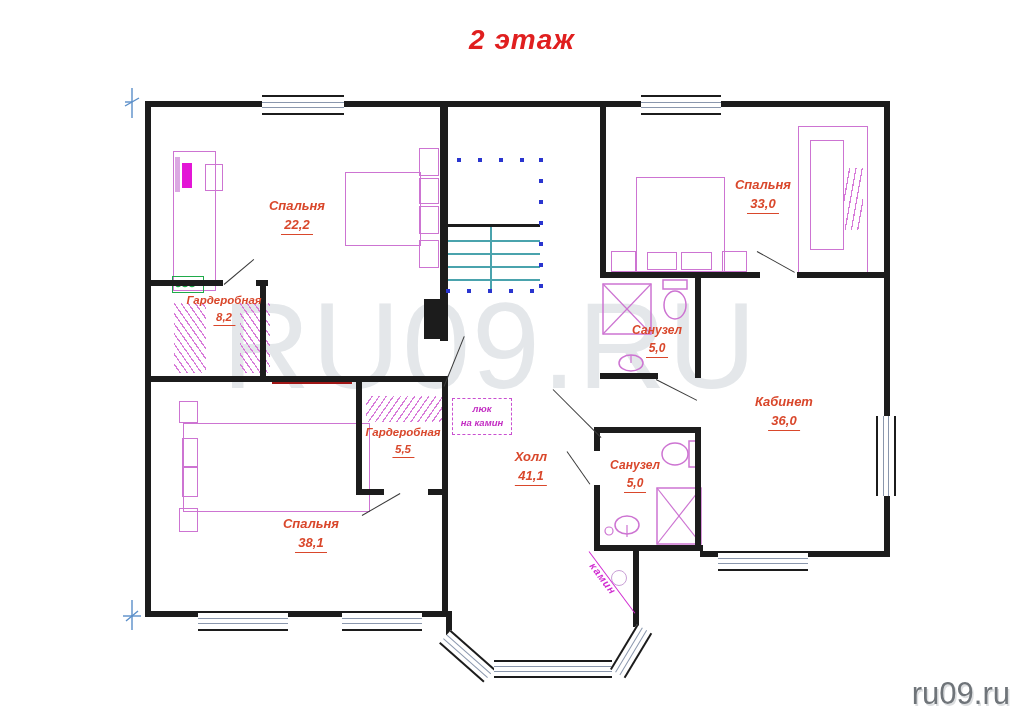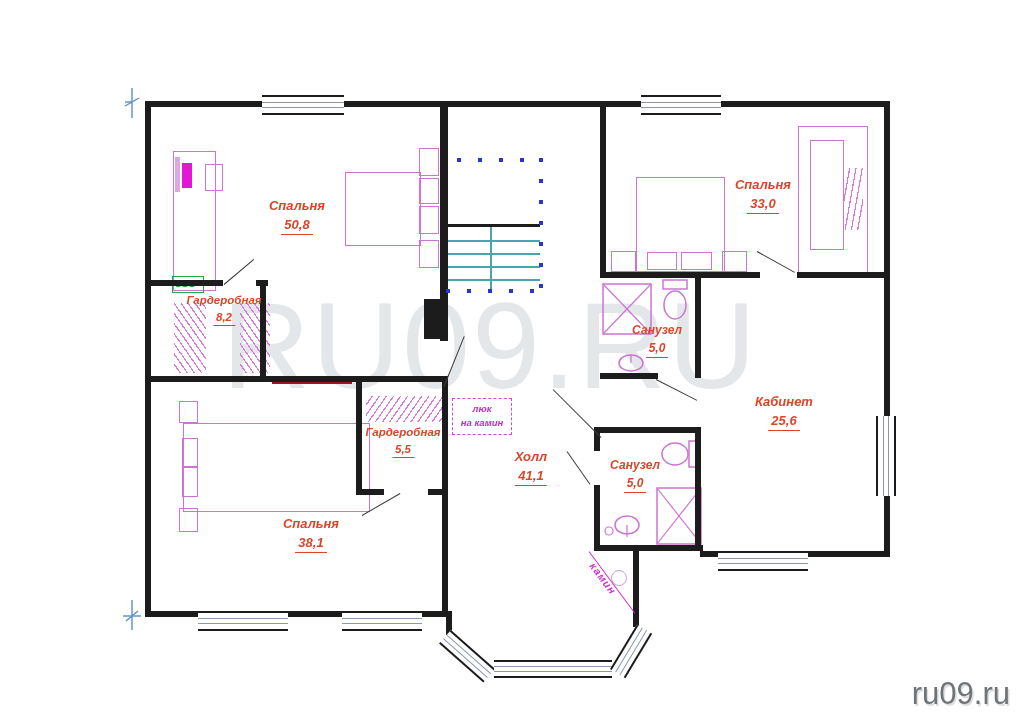--- a/index.html
+++ b/index.html
@@ -44,20 +44,21 @@
   .redmark{position:absolute;left:272px;top:382px;width:80px;height:2px;background:#a01616;z-index:4;}
   .axis{position:absolute;z-index:5;}
   svg{display:block;}
 </style>
 </head>
 <body>
 
 <div id="stage">
 
   <div id="watermark">RU09.RU</div>
+  <div id="title">2 этаж</div>
 
   <div class="wall" style="left:145px;top:101px;width:745px;height:6px;"></div>
   <div class="wall" style="left:145px;top:101px;width:6px;height:516px;"></div>
   <div class="wall" style="left:145px;top:611px;width:306px;height:6px;"></div>
   <div class="wall" style="left:884px;top:101px;width:6px;height:456px;"></div>
   <div class="wall" style="left:700px;top:551px;width:190px;height:6px;"></div>
   <div class="wall" style="left:594px;top:545px;width:109px;height:6px;"></div>
 
   <div class="wall" style="left:440px;top:101px;width:8px;height:240px;"></div>
   <div class="wall" style="left:424px;top:299px;width:18px;height:40px;"></div>
@@ -235,21 +236,21 @@
   <div class="axis" style="left:122px;top:600px;">
     <svg width="20" height="30" viewBox="0 0 20 30">
         <line x1="10" y1="0" x2="10" y2="30" stroke="#5b8fc9" stroke-width="1.4"></line>
         <line x1="1" y1="16" x2="19" y2="16" stroke="#5b8fc9" stroke-width="1.4"></line>
         <line x1="4" y1="21" x2="16" y2="11" stroke="#5b8fc9" stroke-width="1.4"></line>
       </svg>
   </div>
 
   <div class="rlabel" style="left:297px;top:199px;">
     <div>Спальня</div>
-    <div class="area">50,8</div>
+    <div class="area">22,2</div>
   </div>
   <div class="rlabel" style="left:224px;top:294px;font-size:11.5px;">
     <div>Гардеробная</div>
     <div class="area">8,2</div>
   </div>
   <div class="rlabel" style="left:311px;top:517px;">
     <div>Спальня</div>
     <div class="area">38,1</div>
   </div>
   <div class="rlabel" style="left:403px;top:426px;font-size:11.5px;">
@@ -263,21 +264,21 @@
   <div class="rlabel" style="left:763px;top:178px;">
     <div>Спальня</div>
     <div class="area">33,0</div>
   </div>
   <div class="rlabel" style="left:657px;top:324px;font-size:12px;">
     <div>Санузел</div>
     <div class="area">5,0</div>
   </div>
   <div class="rlabel" style="left:784px;top:395px;">
     <div>Кабинет</div>
-    <div class="area">25,6</div>
+    <div class="area">36,0</div>
   </div>
   <div class="rlabel" style="left:635px;top:459px;font-size:12px;">
     <div>Санузел</div>
     <div class="area">5,0</div>
   </div>
 
   <div id="credit">ru09.ru</div>
 </div>
 
 </body></html>

